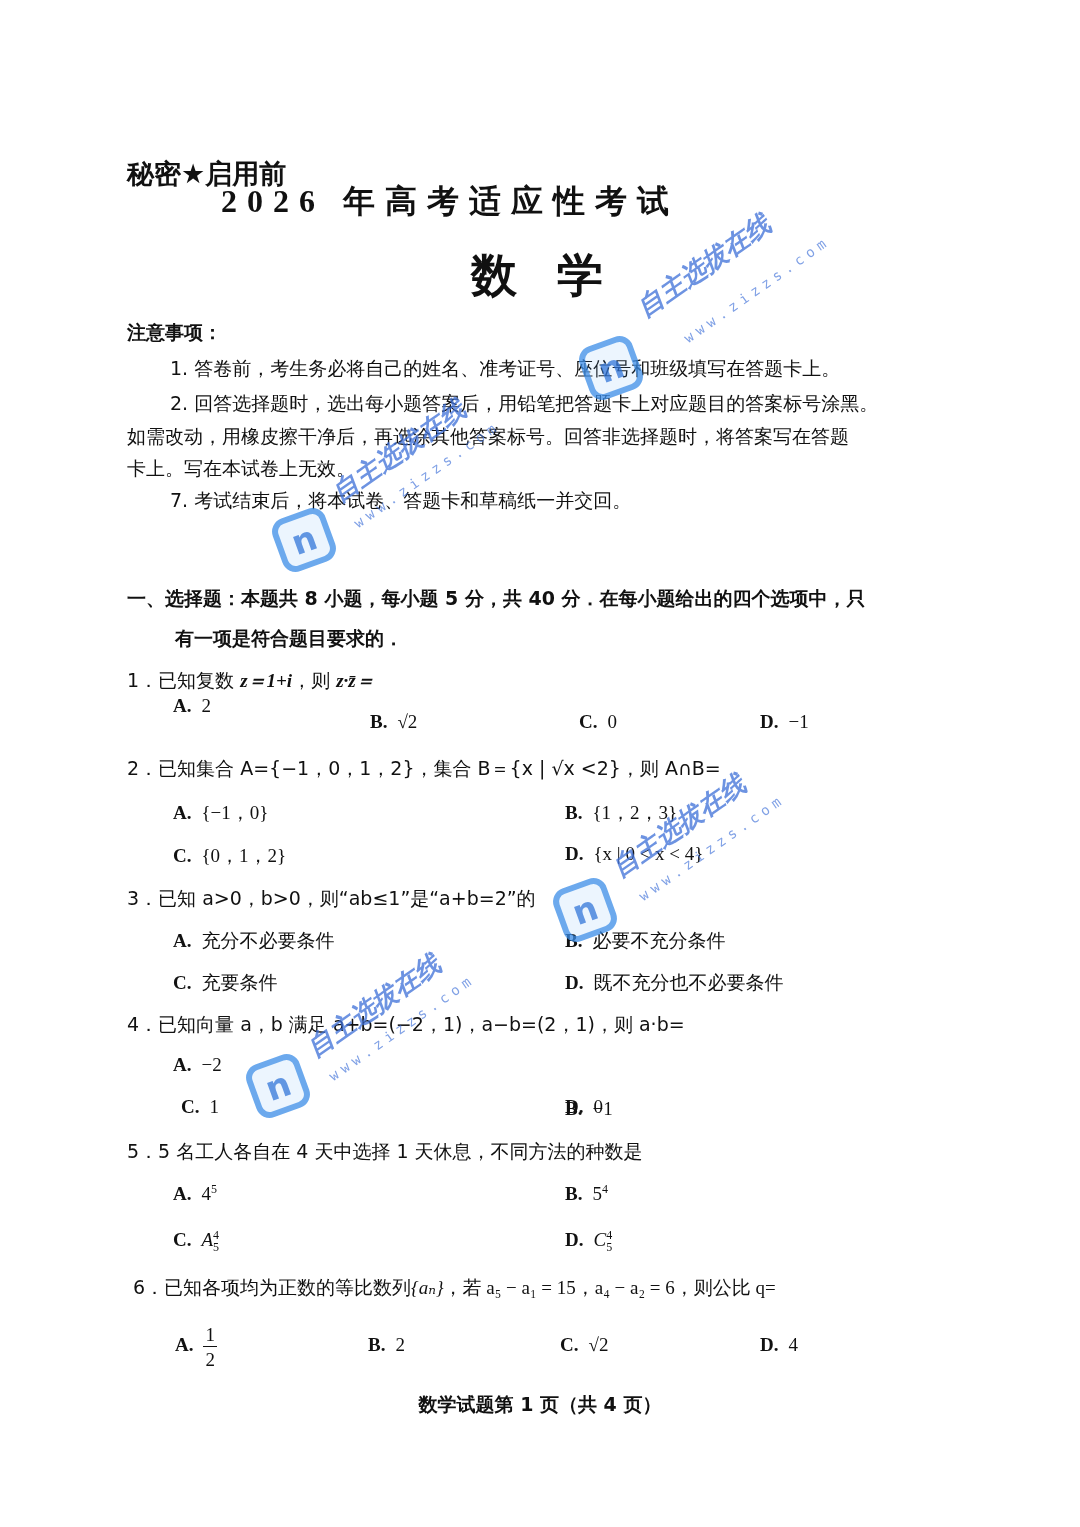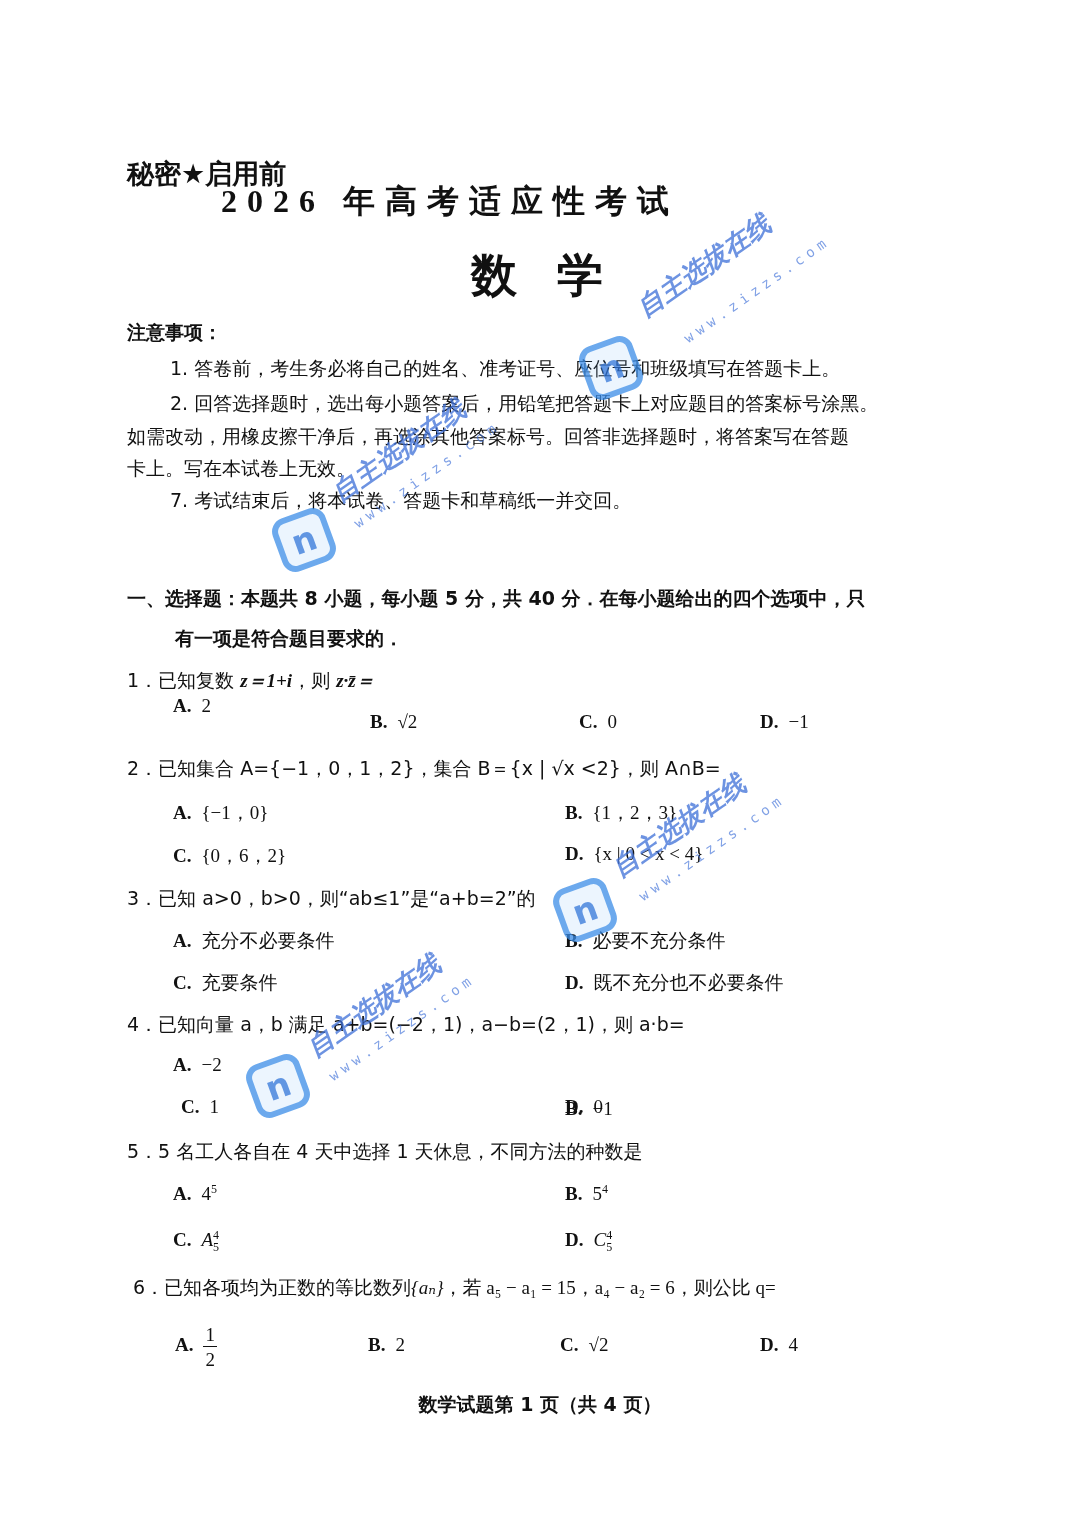--- a/index.html
+++ b/index.html
@@ -65,21 +65,21 @@
   <span>1．已知复数 </span><span class="serif it bold">z＝1+i</span><span>，则 </span><span class="serif it bold">z·z̄＝</span>
 </div>
 <div class="abs opt serif" style="left:173px; top:695px;"><span class="lbl">A.</span><span>2</span></div>
 <div class="abs opt serif" style="left:370px; top:711px;"><span class="lbl">B.</span><span>√2</span></div>
 <div class="abs opt serif" style="left:565px; top:711px;margin-left:14px;"><span class="lbl">C.</span><span>0</span></div>
 <div class="abs opt serif" style="left:760px; top:711px;"><span class="lbl">D.</span><span>−1</span></div>
 
 <div class="abs q sans" style="left:127px; top:756px;">2．已知集合 A={−1，0，1，2}，集合 B＝{x | √x &lt;2}，则 A∩B=</div>
 <div class="abs opt serif" style="left:173px; top:800px;"><span class="lbl">A.</span><span>{−1，0}</span></div>
 <div class="abs opt serif" style="left:565px; top:800px;"><span class="lbl">B.</span><span>{1，2，3}</span></div>
-<div class="abs opt serif" style="left:173px; top:843px;"><span class="lbl">C.</span><span>{0，6，2}</span></div>
+<div class="abs opt serif" style="left:173px; top:843px;"><span class="lbl">C.</span><span>{0，1，2}</span></div>
 <div class="abs opt serif" style="left:565px; top:843px;"><span class="lbl">D.</span><span>{x | 0 &lt; x &lt; 4}</span></div>
 
 <div class="abs q sans" style="left:127px; top:886px;">3．已知 a&gt;0，b&gt;0，则“ab≤1”是“a+b=2”的</div>
 <div class="abs opt sans" style="left:173px; top:928px;"><span class="lbl serif">A.</span><span>充分不必要条件</span></div>
 <div class="abs opt sans" style="left:565px; top:928px;"><span class="lbl serif">B.</span><span>必要不充分条件</span></div>
 <div class="abs opt sans" style="left:173px; top:970px;"><span class="lbl serif">C.</span><span>充要条件</span></div>
 <div class="abs opt sans" style="left:565px; top:970px;"><span class="lbl serif">D.</span><span>既不充分也不必要条件</span></div>
 
 <div class="abs q sans" style="left:127px; top:1012px;">4．已知向量 a，b 满足 a+b=(−2，1)，a−b=(2，1)，则 a·b=</div>
 <div class="abs opt serif" style="left:173px; top:1054px;"><span class="lbl">A.</span><span>−2</span></div>

